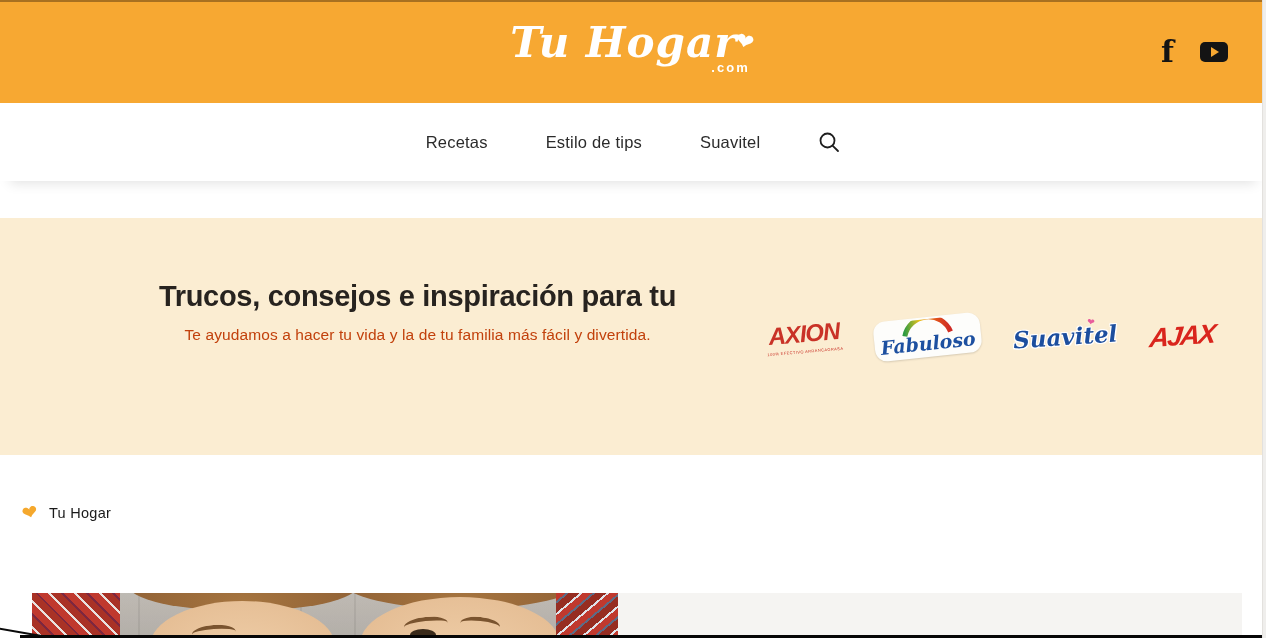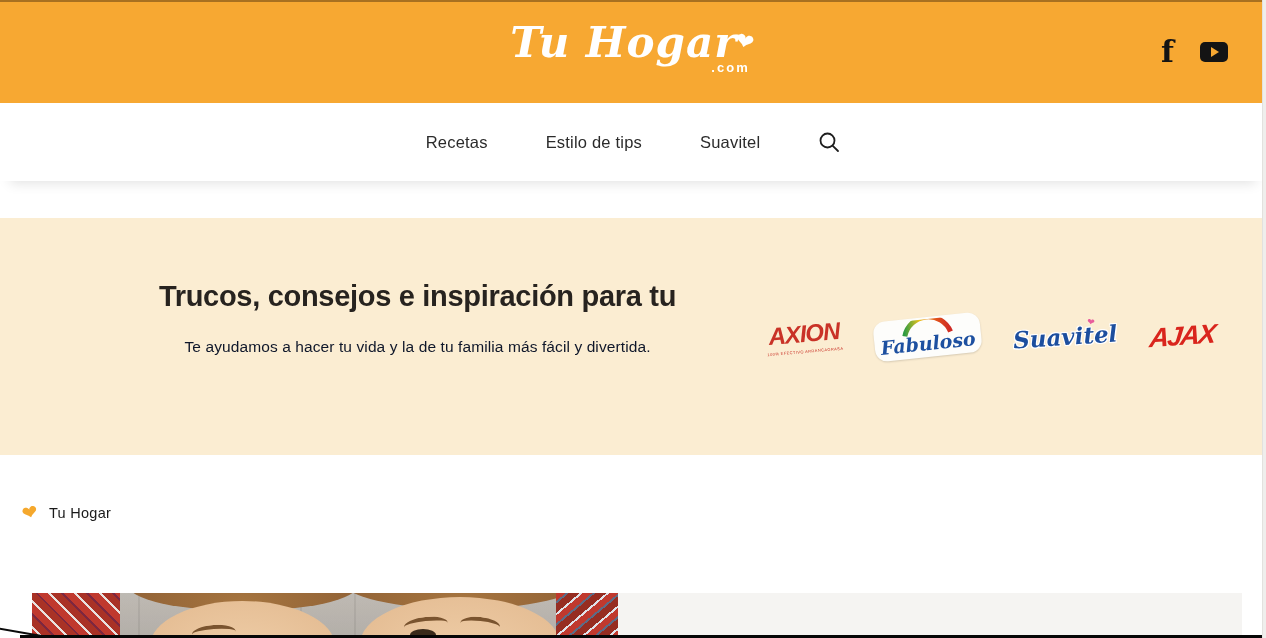--- a/index.html
+++ b/index.html
@@ -33,21 +33,21 @@
          box-shadow:0 12px 12px -10px rgba(0,0,0,.12); }
   .nav a { font-size:16.5px; color:#2b2b2b; text-decoration:none; letter-spacing:.2px; cursor:pointer; }
   .nav-search { width:22px; height:22px; display:flex; align-items:center; cursor:pointer; background:none; border:none; }
 
   
   .hero { position:absolute; top:218px; left:0; right:0; height:237px; background:#FBEDD2; }
   .hero-left { position:absolute; left:135px; top:0; width:565px; height:100%; text-align:center; }
   .hero-title { margin-top:60px; font-size:29px; line-height:36px; font-weight:bold;
                 color:#27231f; letter-spacing:-.3px; }
   .hero-title span { display:block; white-space:nowrap; }
-  .hero-sub { margin-top:24px; font-size:15.5px; color:#0f172a; letter-spacing:.1px; }
+  .hero-sub { margin-top:12px; font-size:15.5px; color:#c2410c; letter-spacing:.1px; }
 
   .brands { position:absolute; left:766px; top:0; height:100%; display:flex; align-items:center; gap:32px; }
   .brand { position:relative; text-align:center; }
   .brand-axion { transform:rotate(-5deg); }
   .brand-axion .bname { font-style:italic; font-weight:900; font-size:24px; letter-spacing:-1px; color:#C93227; }
   .brand-axion .btag { display:block; font-size:4px; color:#C93227; letter-spacing:.4px; margin-top:1px; }
   .brand-fabuloso { transform:rotate(-6deg); background:#fdfdfb; border-radius:12px; padding:2px 6px 3px;
                     box-shadow:0 1px 2px rgba(0,0,0,.15); }
   .brand-fabuloso .bname { font-family:"DejaVu Serif", serif; font-style:italic; font-weight:bold;
                            font-size:19px; color:#1D50A0; }

